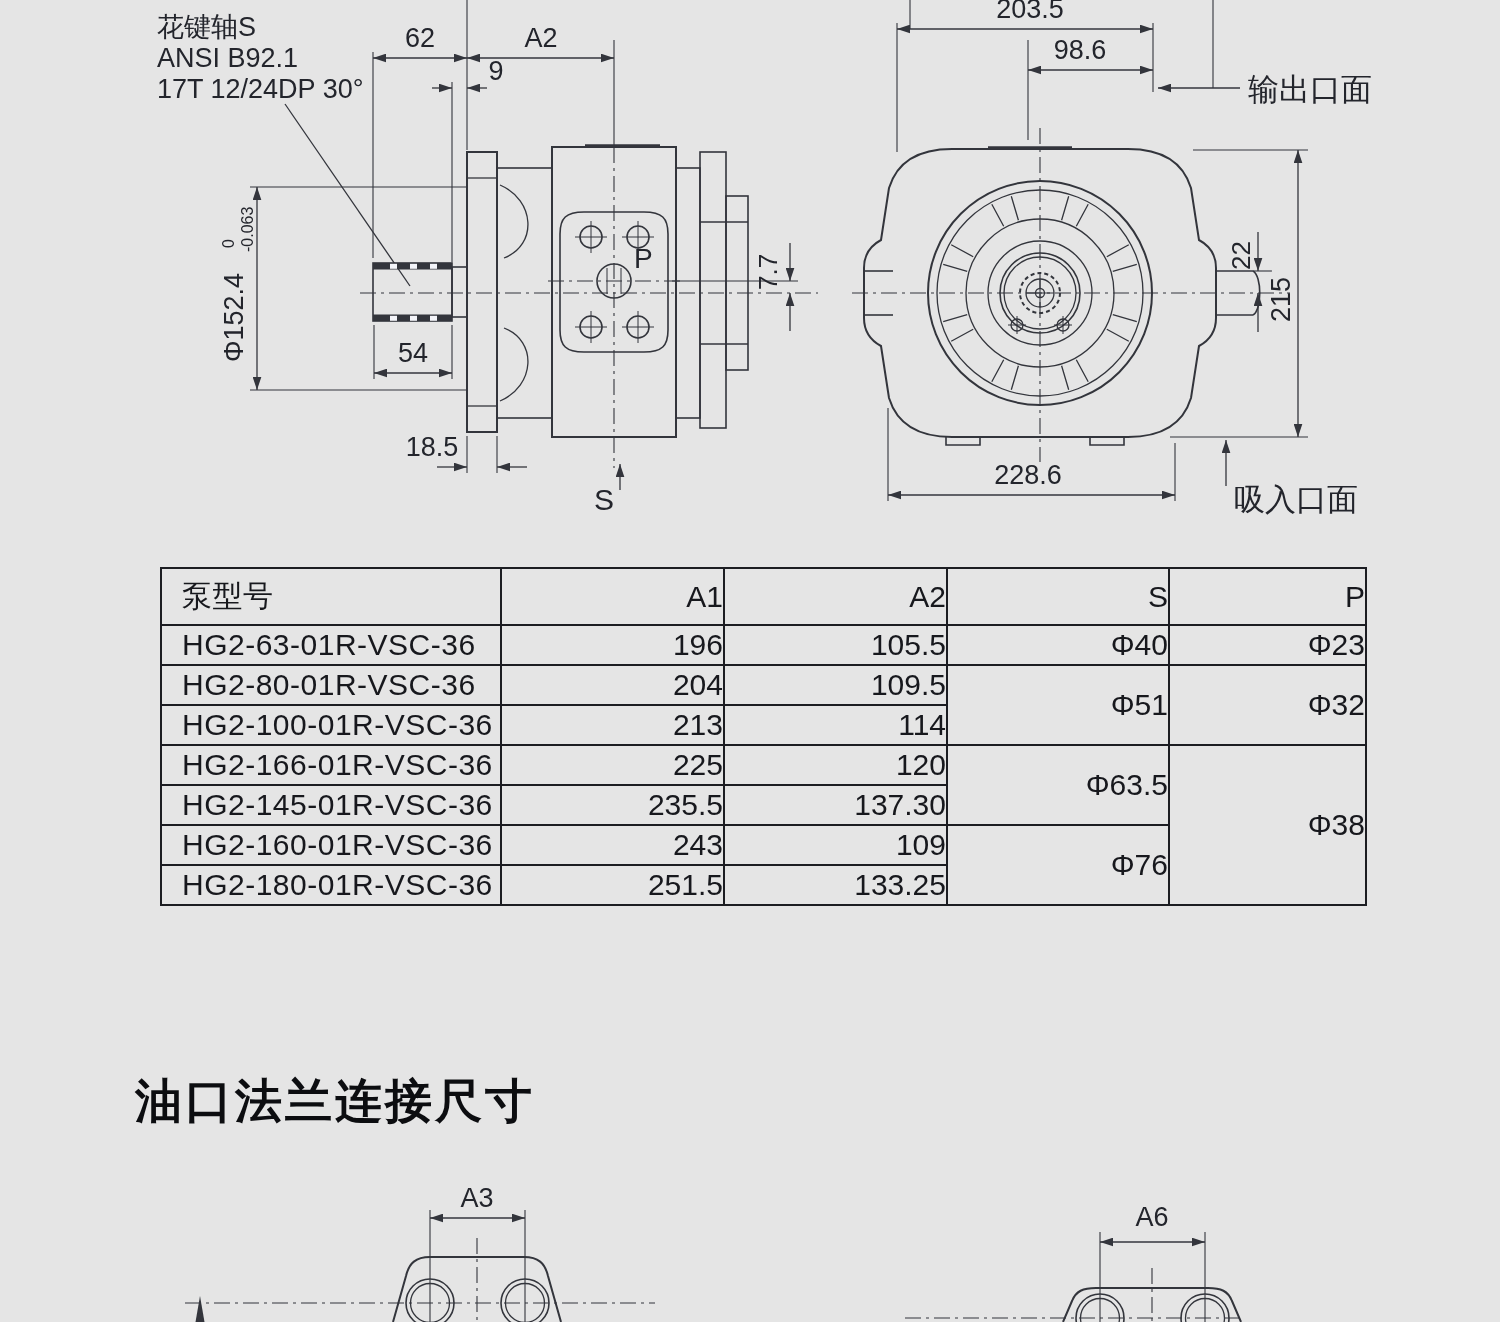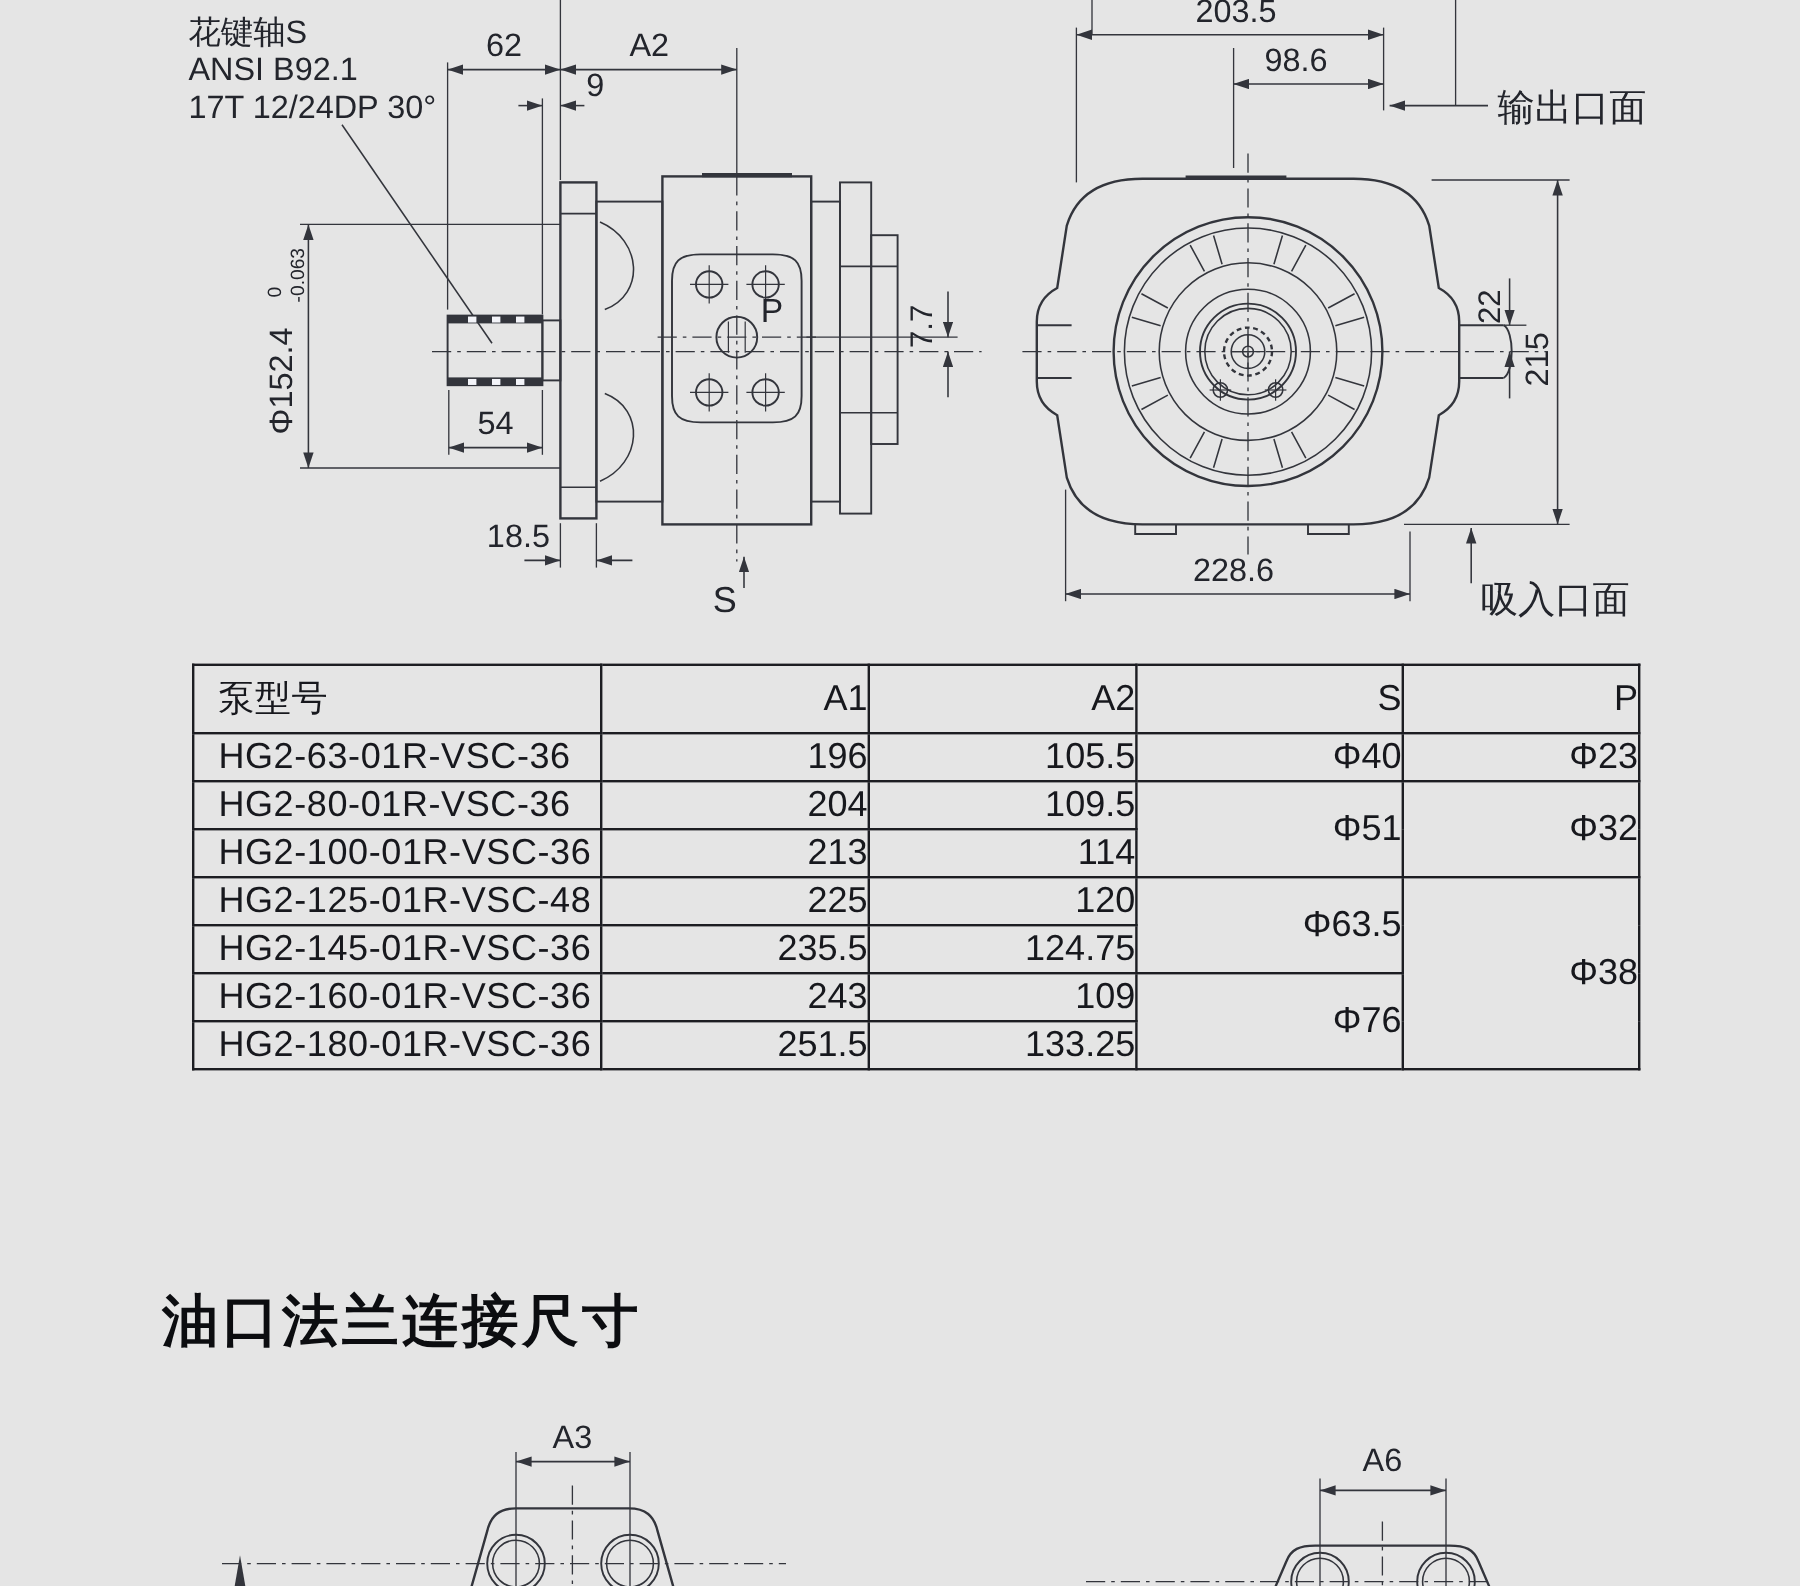--- a/index.html
+++ b/index.html
@@ -11,21 +11,21 @@
   .o16{stroke:#33353c;stroke-width:1.6;fill:none;}
   .o13{stroke:#33353c;stroke-width:1.3;fill:none;}
   .thin{stroke:#33353c;stroke-width:1;fill:none;}
   .ext{stroke:#33353c;stroke-width:1.1;fill:none;}
   .cl{stroke:#33353c;stroke-width:1.1;fill:none;stroke-dasharray:16 5 3 5;}
   .dim{stroke:#33353c;stroke-width:1.3;fill:none;marker-start:url(#arr);marker-end:url(#arr);}
   .dim2{stroke:#33353c;stroke-width:1.3;fill:none;marker-start:url(#arr2);marker-end:url(#arr2);}
   .lead{stroke:#33353c;stroke-width:1.3;fill:none;marker-end:url(#arr);}
   .dk{fill:#33353c;}
   .bgf{fill:#f3f4f9;}
-  .dim-table{position:absolute;left:160px;top:553px;width:1205px;border-collapse:collapse;
+  .dim-table{position:absolute;left:160px;top:567px;width:1205px;border-collapse:collapse;
              table-layout:fixed;font-size:30px;color:#17181d;border-radius:31px;}
   .dim-table th,.dim-table td{border:2.6px solid #1c1d22;text-align:right;font-weight:400;
              padding:0;overflow:hidden;white-space:nowrap;}
   .dim-table tr{height:40px;}
   .dim-table tr.hdr{height:57px;}
   .model{text-align:left !important;padding-left:20px !important;letter-spacing:.5px;}
   .sec-title{position:absolute;left:135px;top:1070px;font-size:47px;font-weight:700;
              color:#0c0d10;letter-spacing:3px;}
 </style>
 </head>
@@ -266,30 +266,30 @@
       <td>109.5</td>
       <td rowspan="2">Φ51</td>
       <td rowspan="2">Φ32</td>
     </tr>
     <tr>
       <td class="model">HG2-100-01R-VSC-36</td>
       <td>213</td>
       <td>114</td>
     </tr>
     <tr>
-      <td class="model">HG2-125-01R-VSC-48</td>
+      <td class="model">HG2-166-01R-VSC-36</td>
       <td>225</td>
       <td>120</td>
       <td rowspan="2">Φ63.5</td>
       <td rowspan="4">Φ38</td>
     </tr>
     <tr>
       <td class="model">HG2-145-01R-VSC-36</td>
       <td>235.5</td>
-      <td>124.75</td>
+      <td>137.30</td>
     </tr>
     <tr>
       <td class="model">HG2-160-01R-VSC-36</td>
       <td>243</td>
       <td>109</td>
       <td rowspan="2">Φ76</td>
     </tr>
     <tr>
       <td class="model">HG2-180-01R-VSC-36</td>
       <td>251.5</td>

